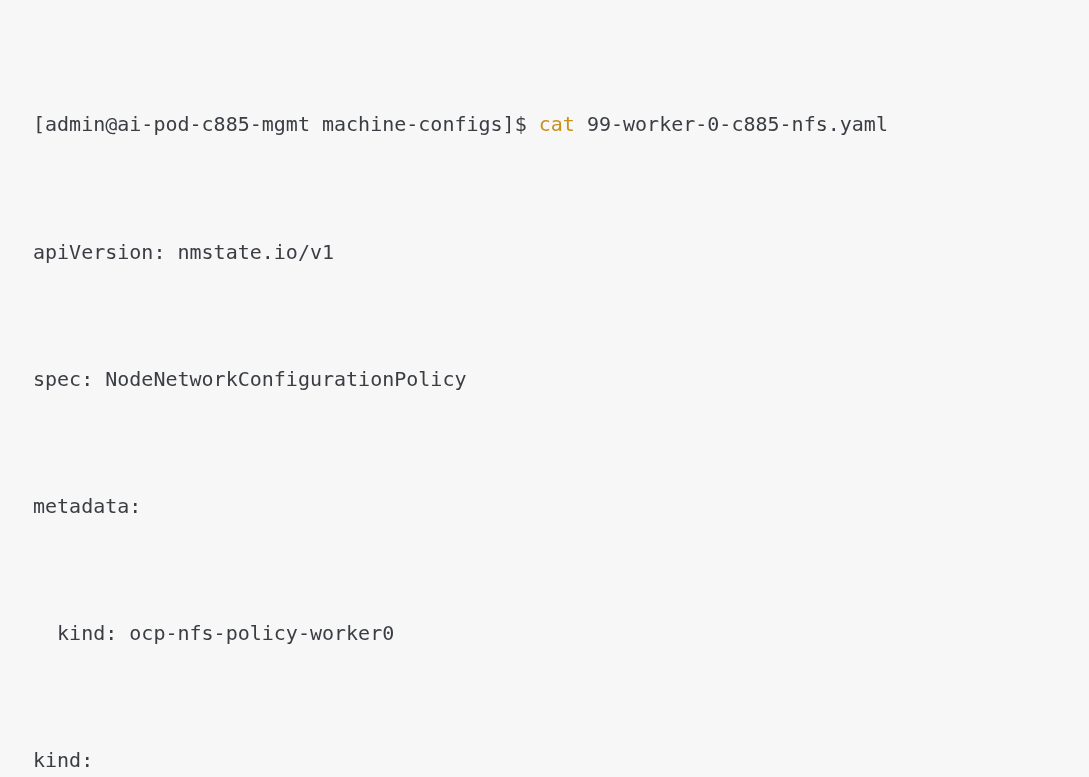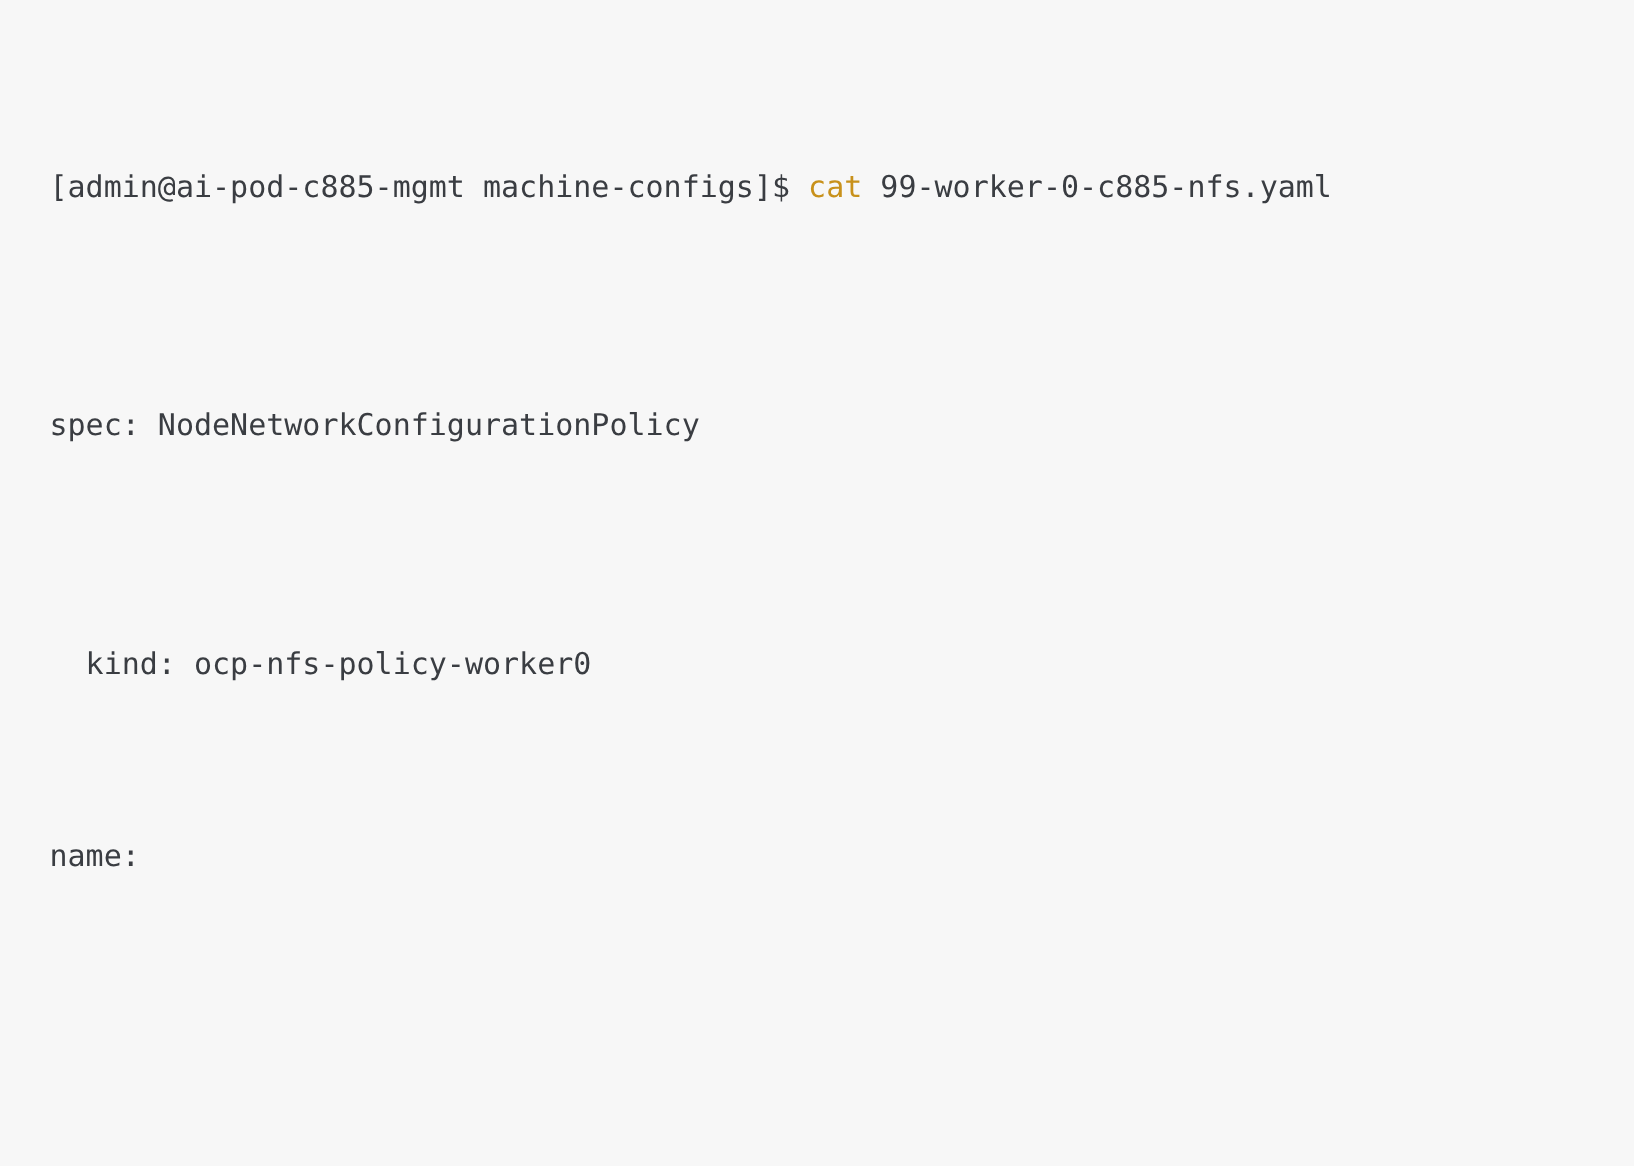--- a/index.html
+++ b/index.html
@@ -28,27 +28,29 @@
   }
   .tok-orange { color: #c8911b; }
 </style>
 </head>
 <body>
 
 <div class="terminal">
 
   <div class="line"><span>[admin@ai-pod-c885-mgmt machine-configs]$ </span><span class="tok-orange">cat</span><span> 99-worker-0-c885-nfs.yaml</span></div>
 
+  <div class="line"><span>apiVersion: nmstate.io/v1</span></div>
 
   <div class="line"><span>spec: NodeNetworkConfigurationPolicy</span></div>
 
+  <div class="line"><span>metadata:</span></div>
 
   <div class="line"><span>  kind: ocp-nfs-policy-worker0</span></div>
 
-  <div class="line"><span>name:</span></div>
+  <div class="line"><span>kind:</span></div>
 
   
 
   
 
   
 
   
 
   

